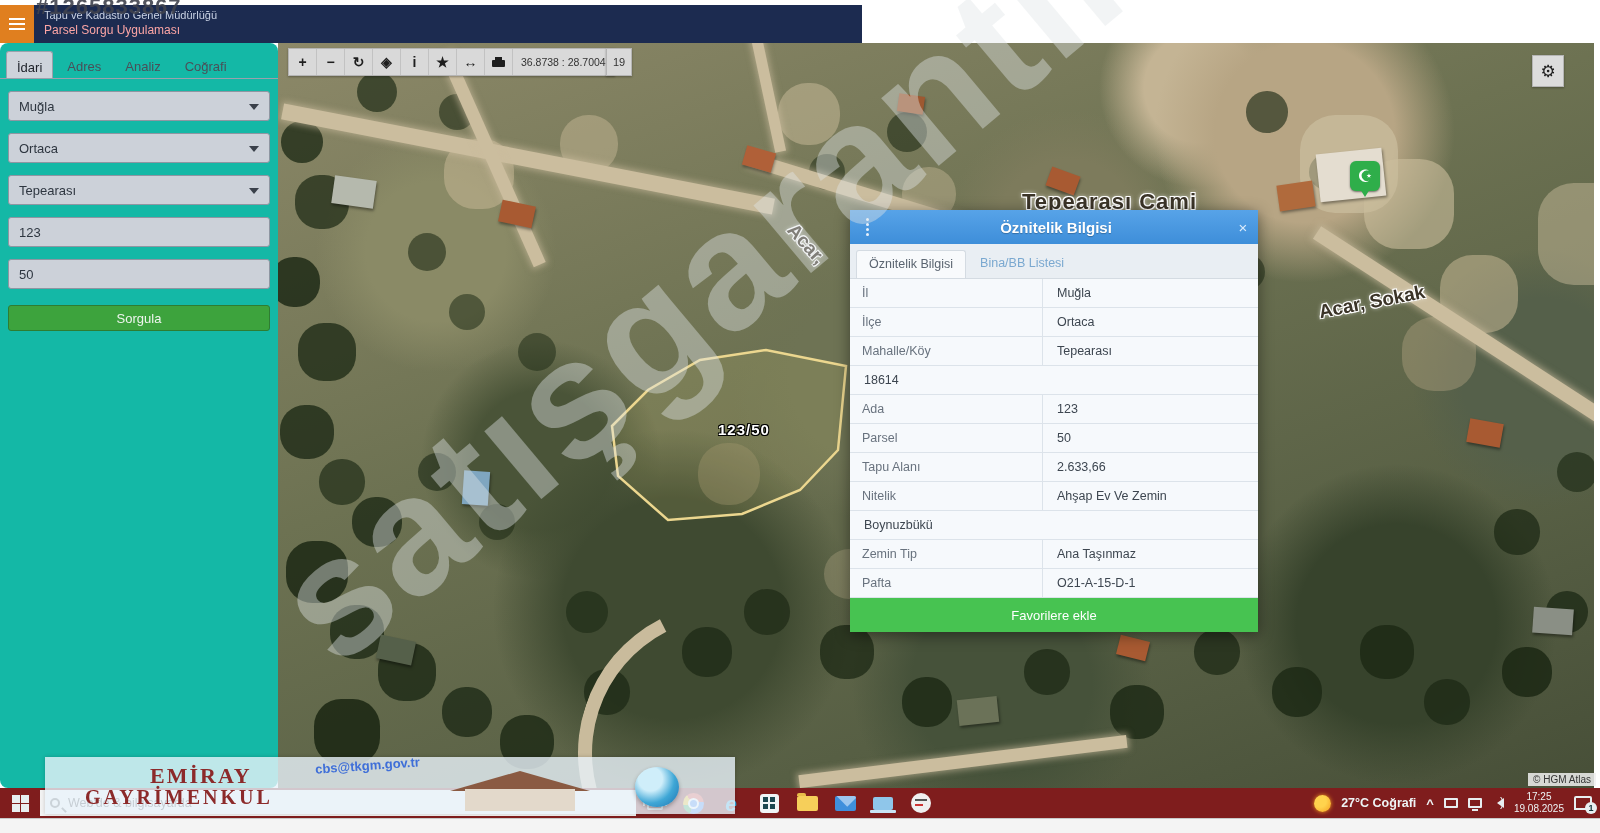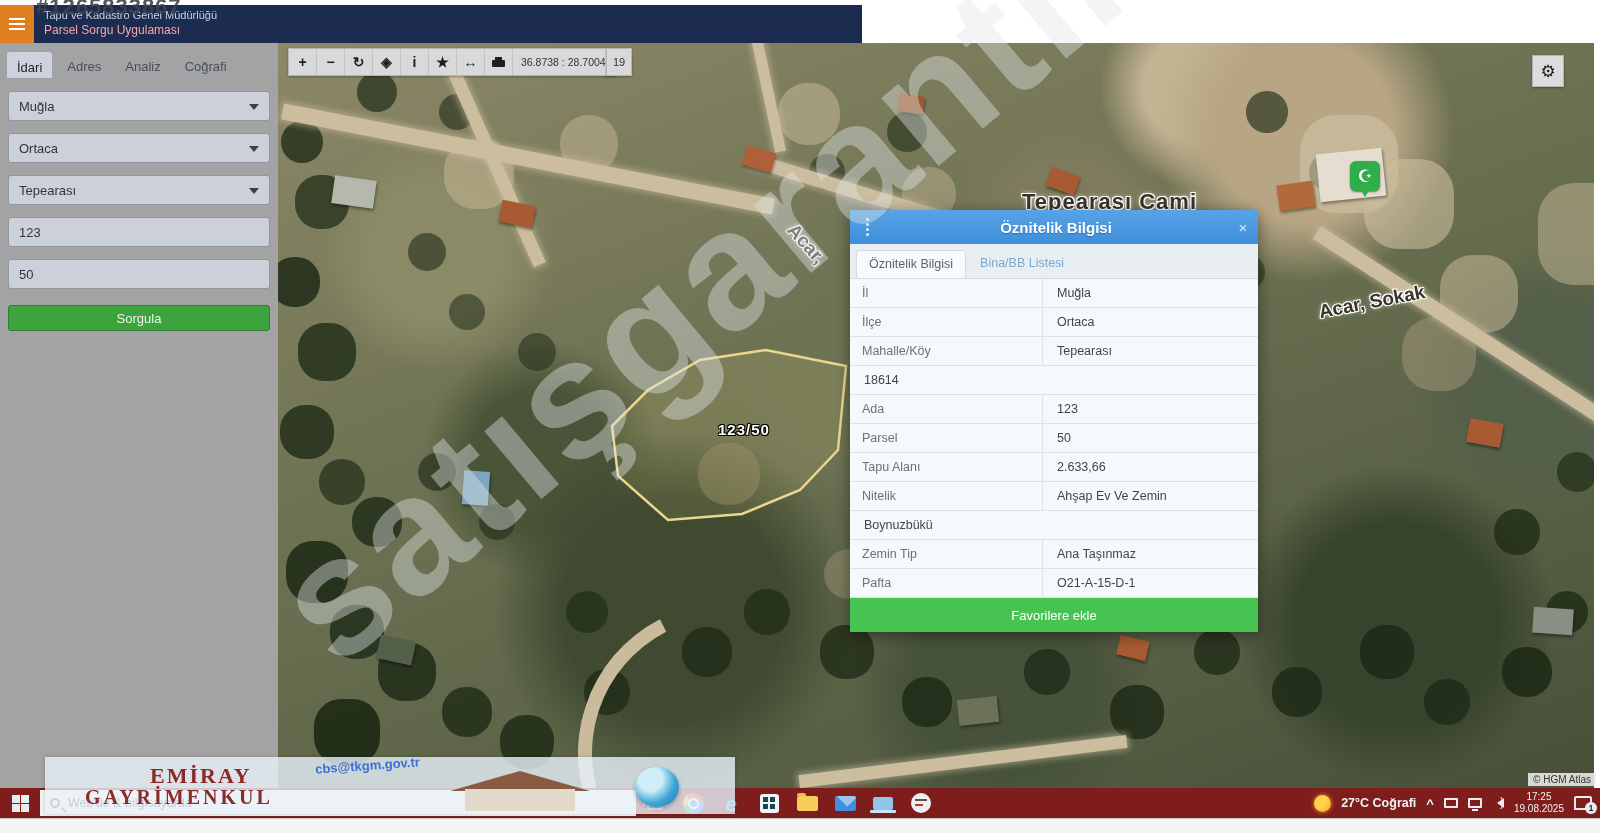--- a/index.html
+++ b/index.html
@@ -11,21 +11,21 @@
     background:#1c2b50; display:flex; align-items:stretch; z-index:12; }
   #hamburger { width:34px; background:#e07f1f; display:flex; flex-direction:column;
     justify-content:center; align-items:center; gap:3px; cursor:pointer; }
   #hamburger i { display:block; width:16px; height:2px; background:#fff; }
   .hdr-text { padding:4px 0 0 10px; }
   .hdr-line1 { color:#c9d2e4; font-size:11px; }
   .hdr-line2 { color:#fca5a5; font-size:12px; margin-top:2px; }
 
   
   #sidebar { position:absolute; left:0; top:43px; width:278px; height:745px;
-    background:#a3a3a3; z-index:11; }
+    background:#14b8a6; z-index:11;border-radius:8px; }
   #side-tabs { display:flex; gap:4px; padding:8px 0 0 6px; border-bottom:1px solid #9aa1ac;
     height:36px; font-size:13px; color:#4a4f58; }
   .stab { padding:8px 10px 6px; cursor:pointer; }
   .stab.active { background:#ced3db; border:1px solid #9aa1ac; border-bottom:none;
     border-radius:3px 3px 0 0; color:#20242c; }
   .field { margin:12px 8px 0; height:30px; background:#ccd1d9; border:1px solid #8e96a2;
     border-radius:3px; font-size:13px; color:#2e3640; display:flex; align-items:center;
     padding:0 10px; position:relative; cursor:pointer; }
   .field.select::after { content:""; position:absolute; right:10px; top:12px;
     border:5px solid transparent; border-top:6px solid #3a404a; }

